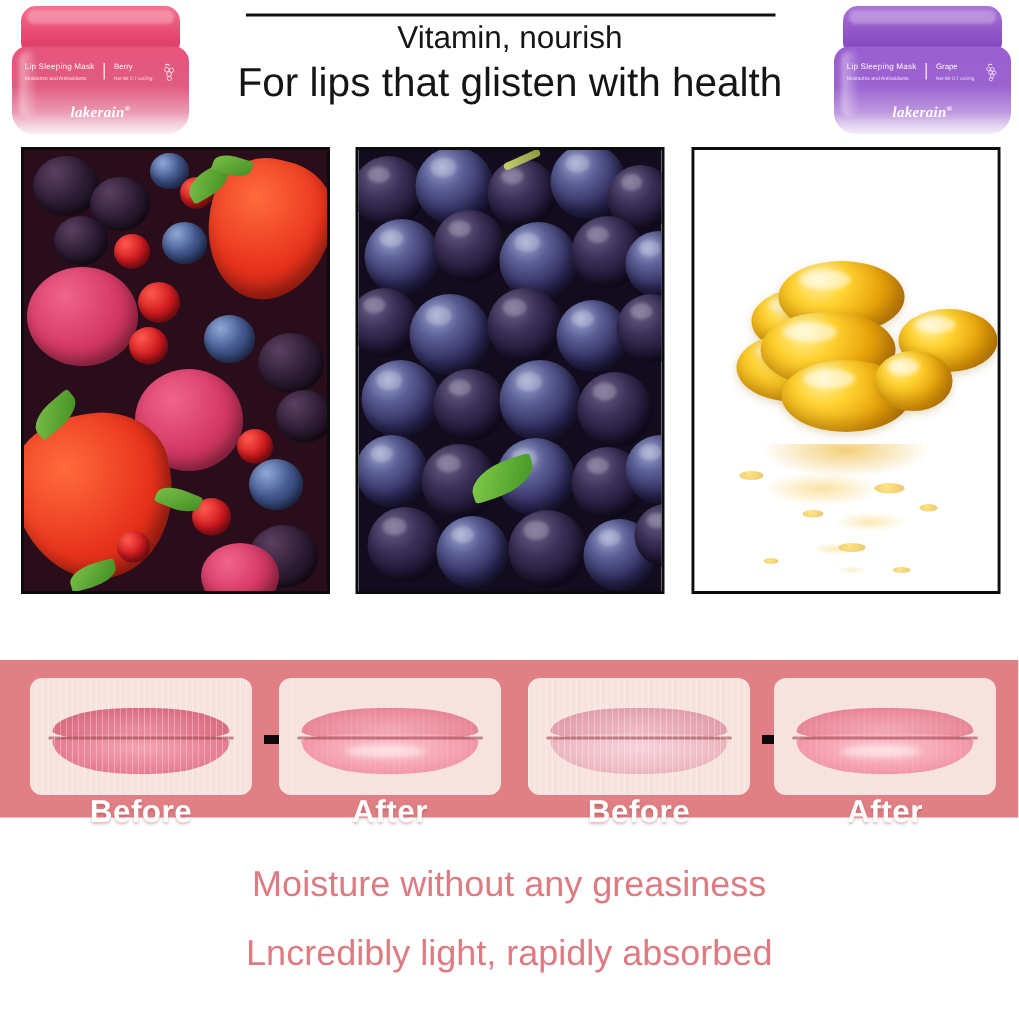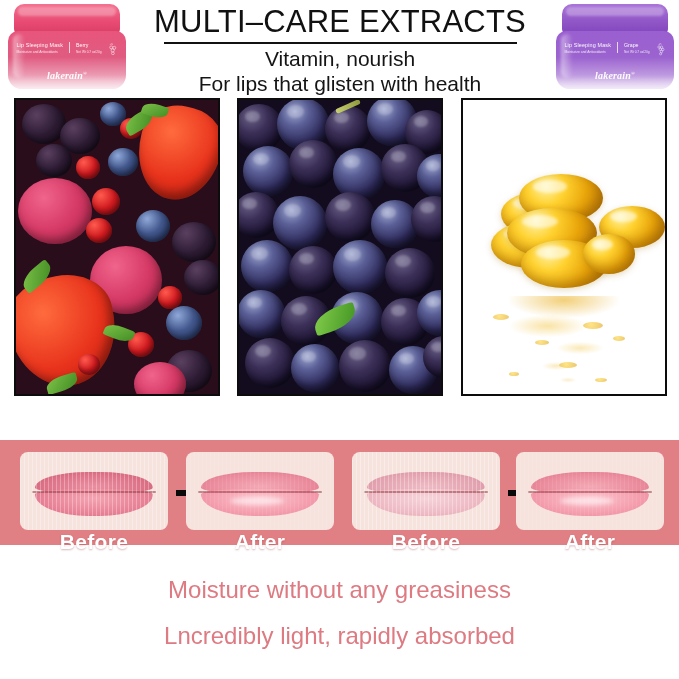--- a/index.html
+++ b/index.html
@@ -167,21 +167,21 @@
     margin: 3px auto 2px auto;
     width: 353px;
   }
   .subline-1 {
     font-size: 21px;
     color: #151515;
     line-height: 1.22;
     white-space: nowrap;
   }
   .subline-2 {
-    font-size: 21px;
+    font-size: 27px;
     color: #151515;
     line-height: 1.22;
     white-space: nowrap;
   }
 
   
   .panels {
     position: absolute;
     top: 98px;
     left: 0;
@@ -478,21 +478,20 @@
           <circle cx="5.4" cy="8.6" r="1.2" fill="none" stroke="#ffffff" stroke-width="0.55" opacity="0.9"></circle>
           <circle cx="4.6" cy="10.8" r="1.1" fill="none" stroke="#ffffff" stroke-width="0.55" opacity="0.9"></circle>
         </svg>
       </span>
     </div>
   </div>
   <div class="jar-brand"><span>lakerain</span><sup>®</sup></div>
 </div>
 
 <div class="headline-block">
-  <div class="headline">MULTI–CARE EXTRACTS</div>
   <div class="headline-rule"></div>
   <div class="subline-1">Vitamin,  nourish</div>
   <div class="subline-2">For lips that glisten with health</div>
 </div>
 
 <div class="panels">
 
   <div class="panel panel-berry">
     <div class="berry-art">
       <div class="bb black" style="left:6px;  top:4px;   width:44px; height:40px;"></div>

